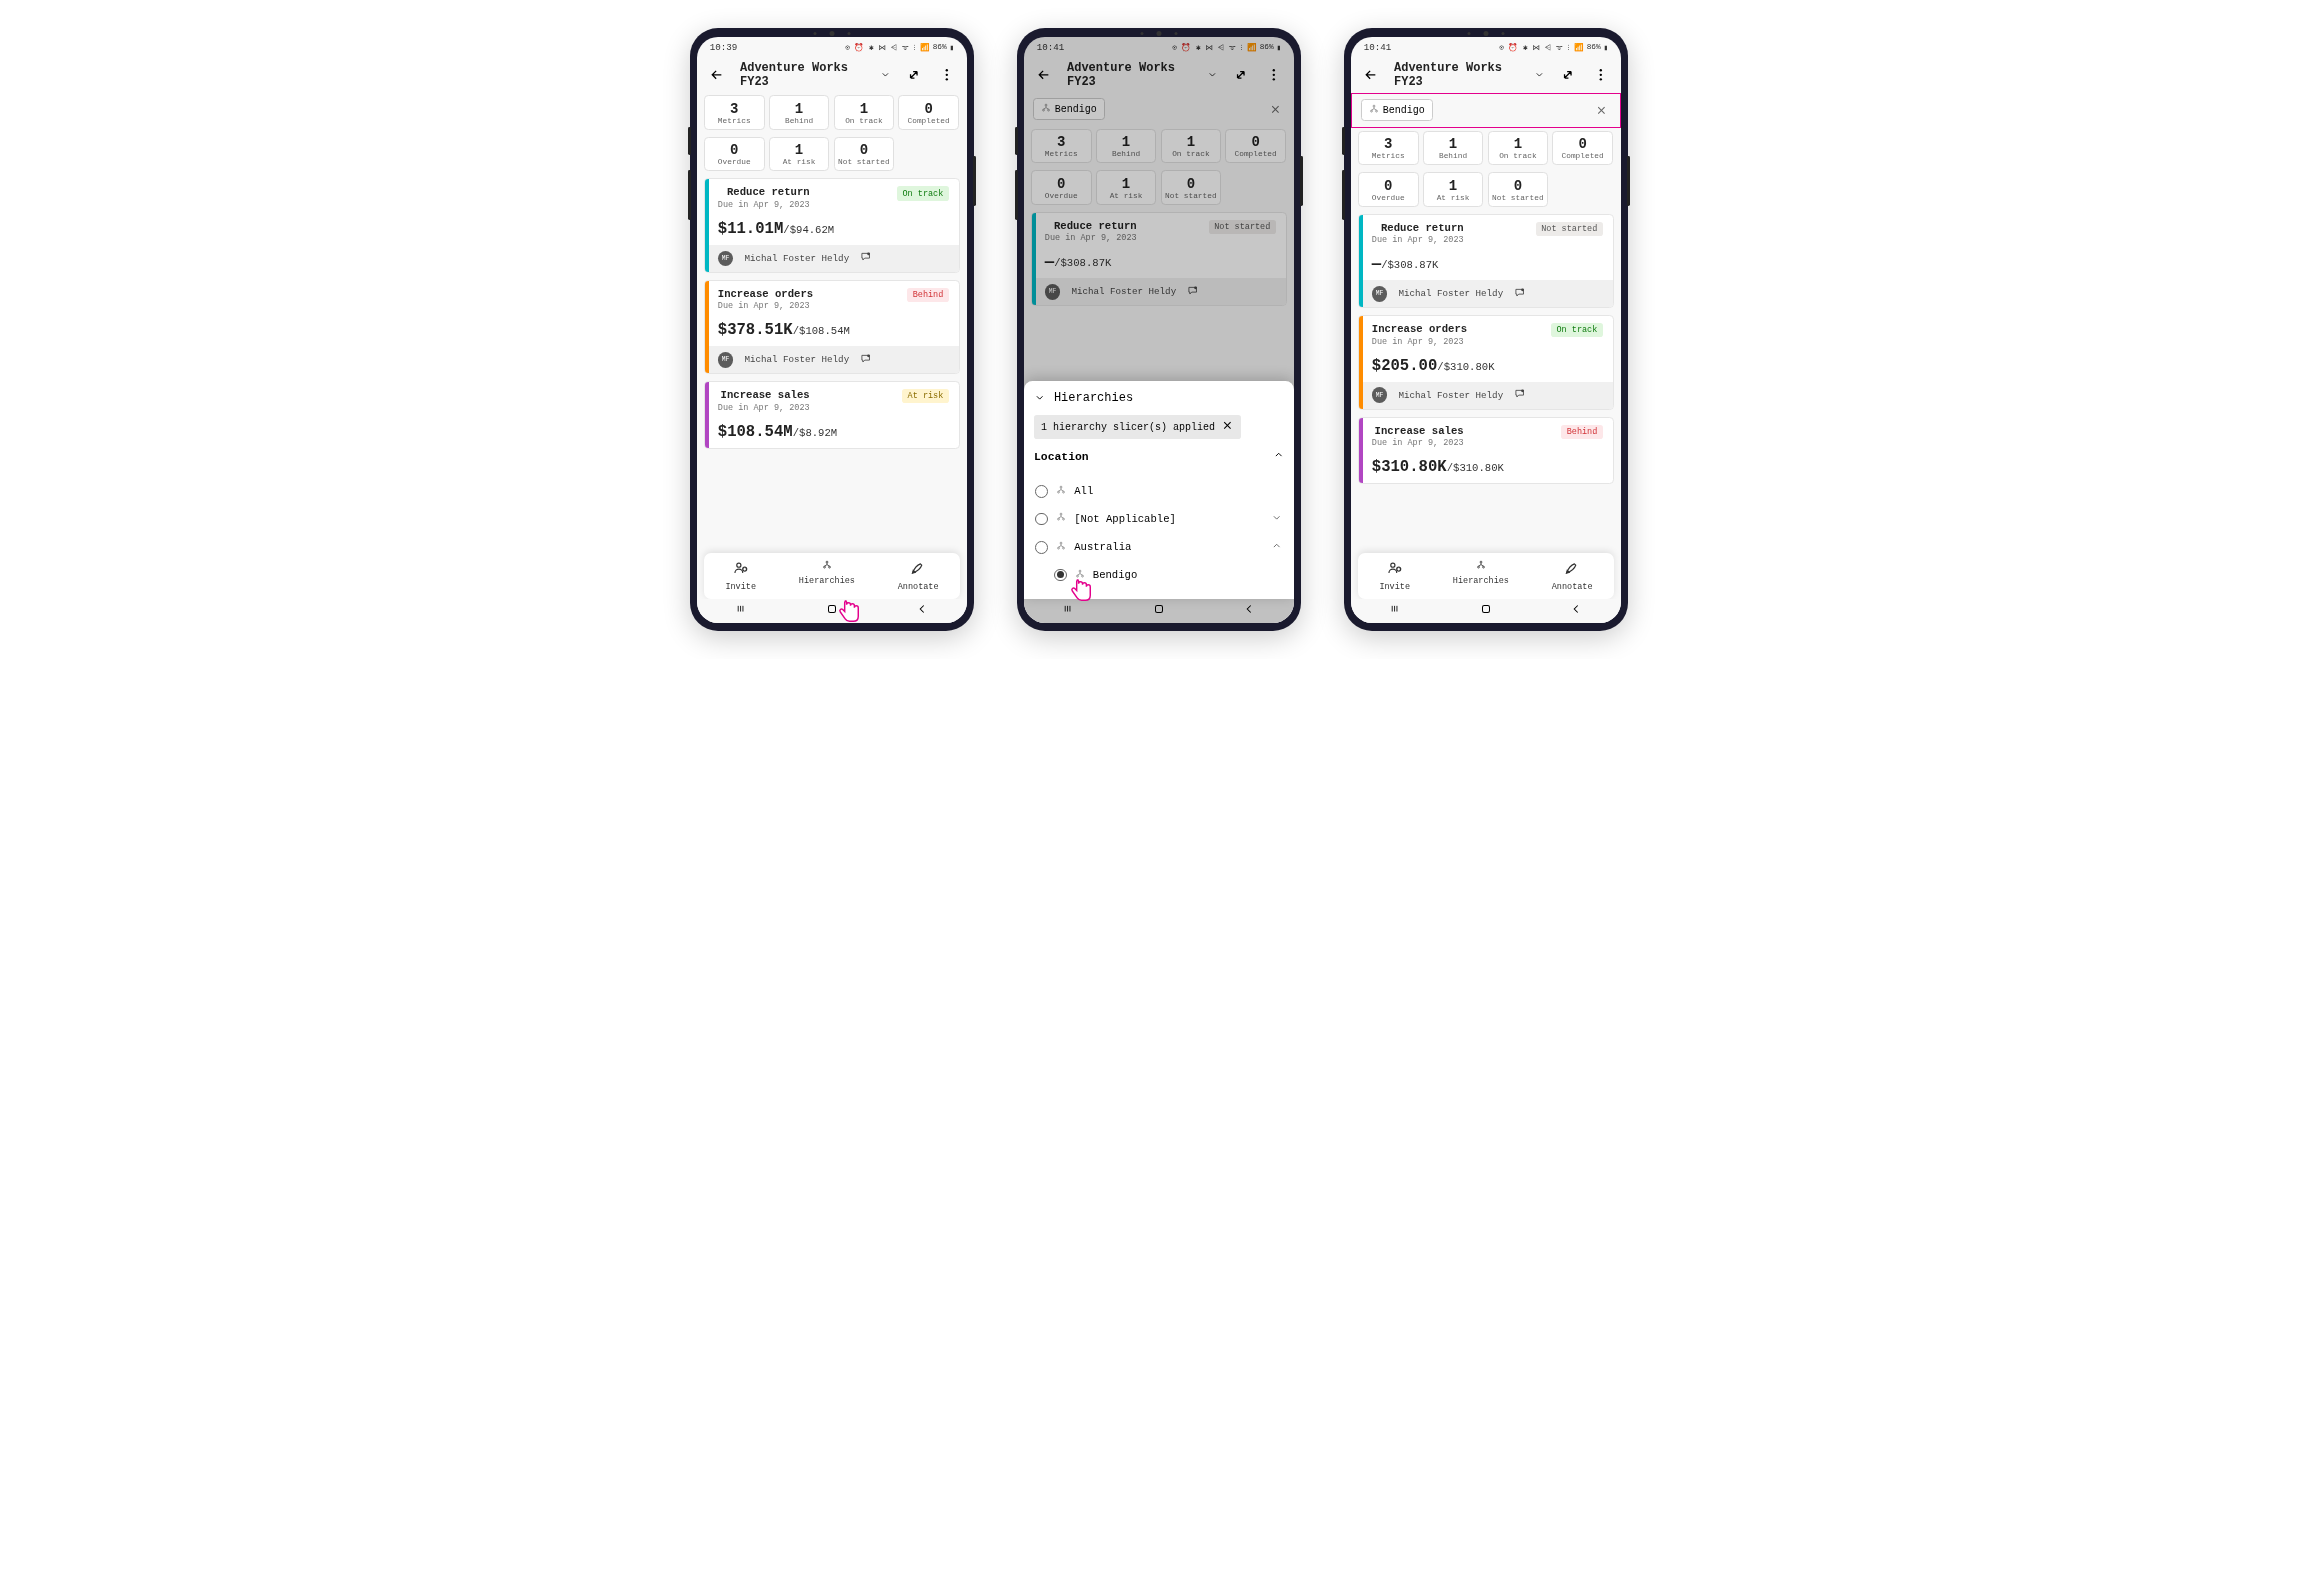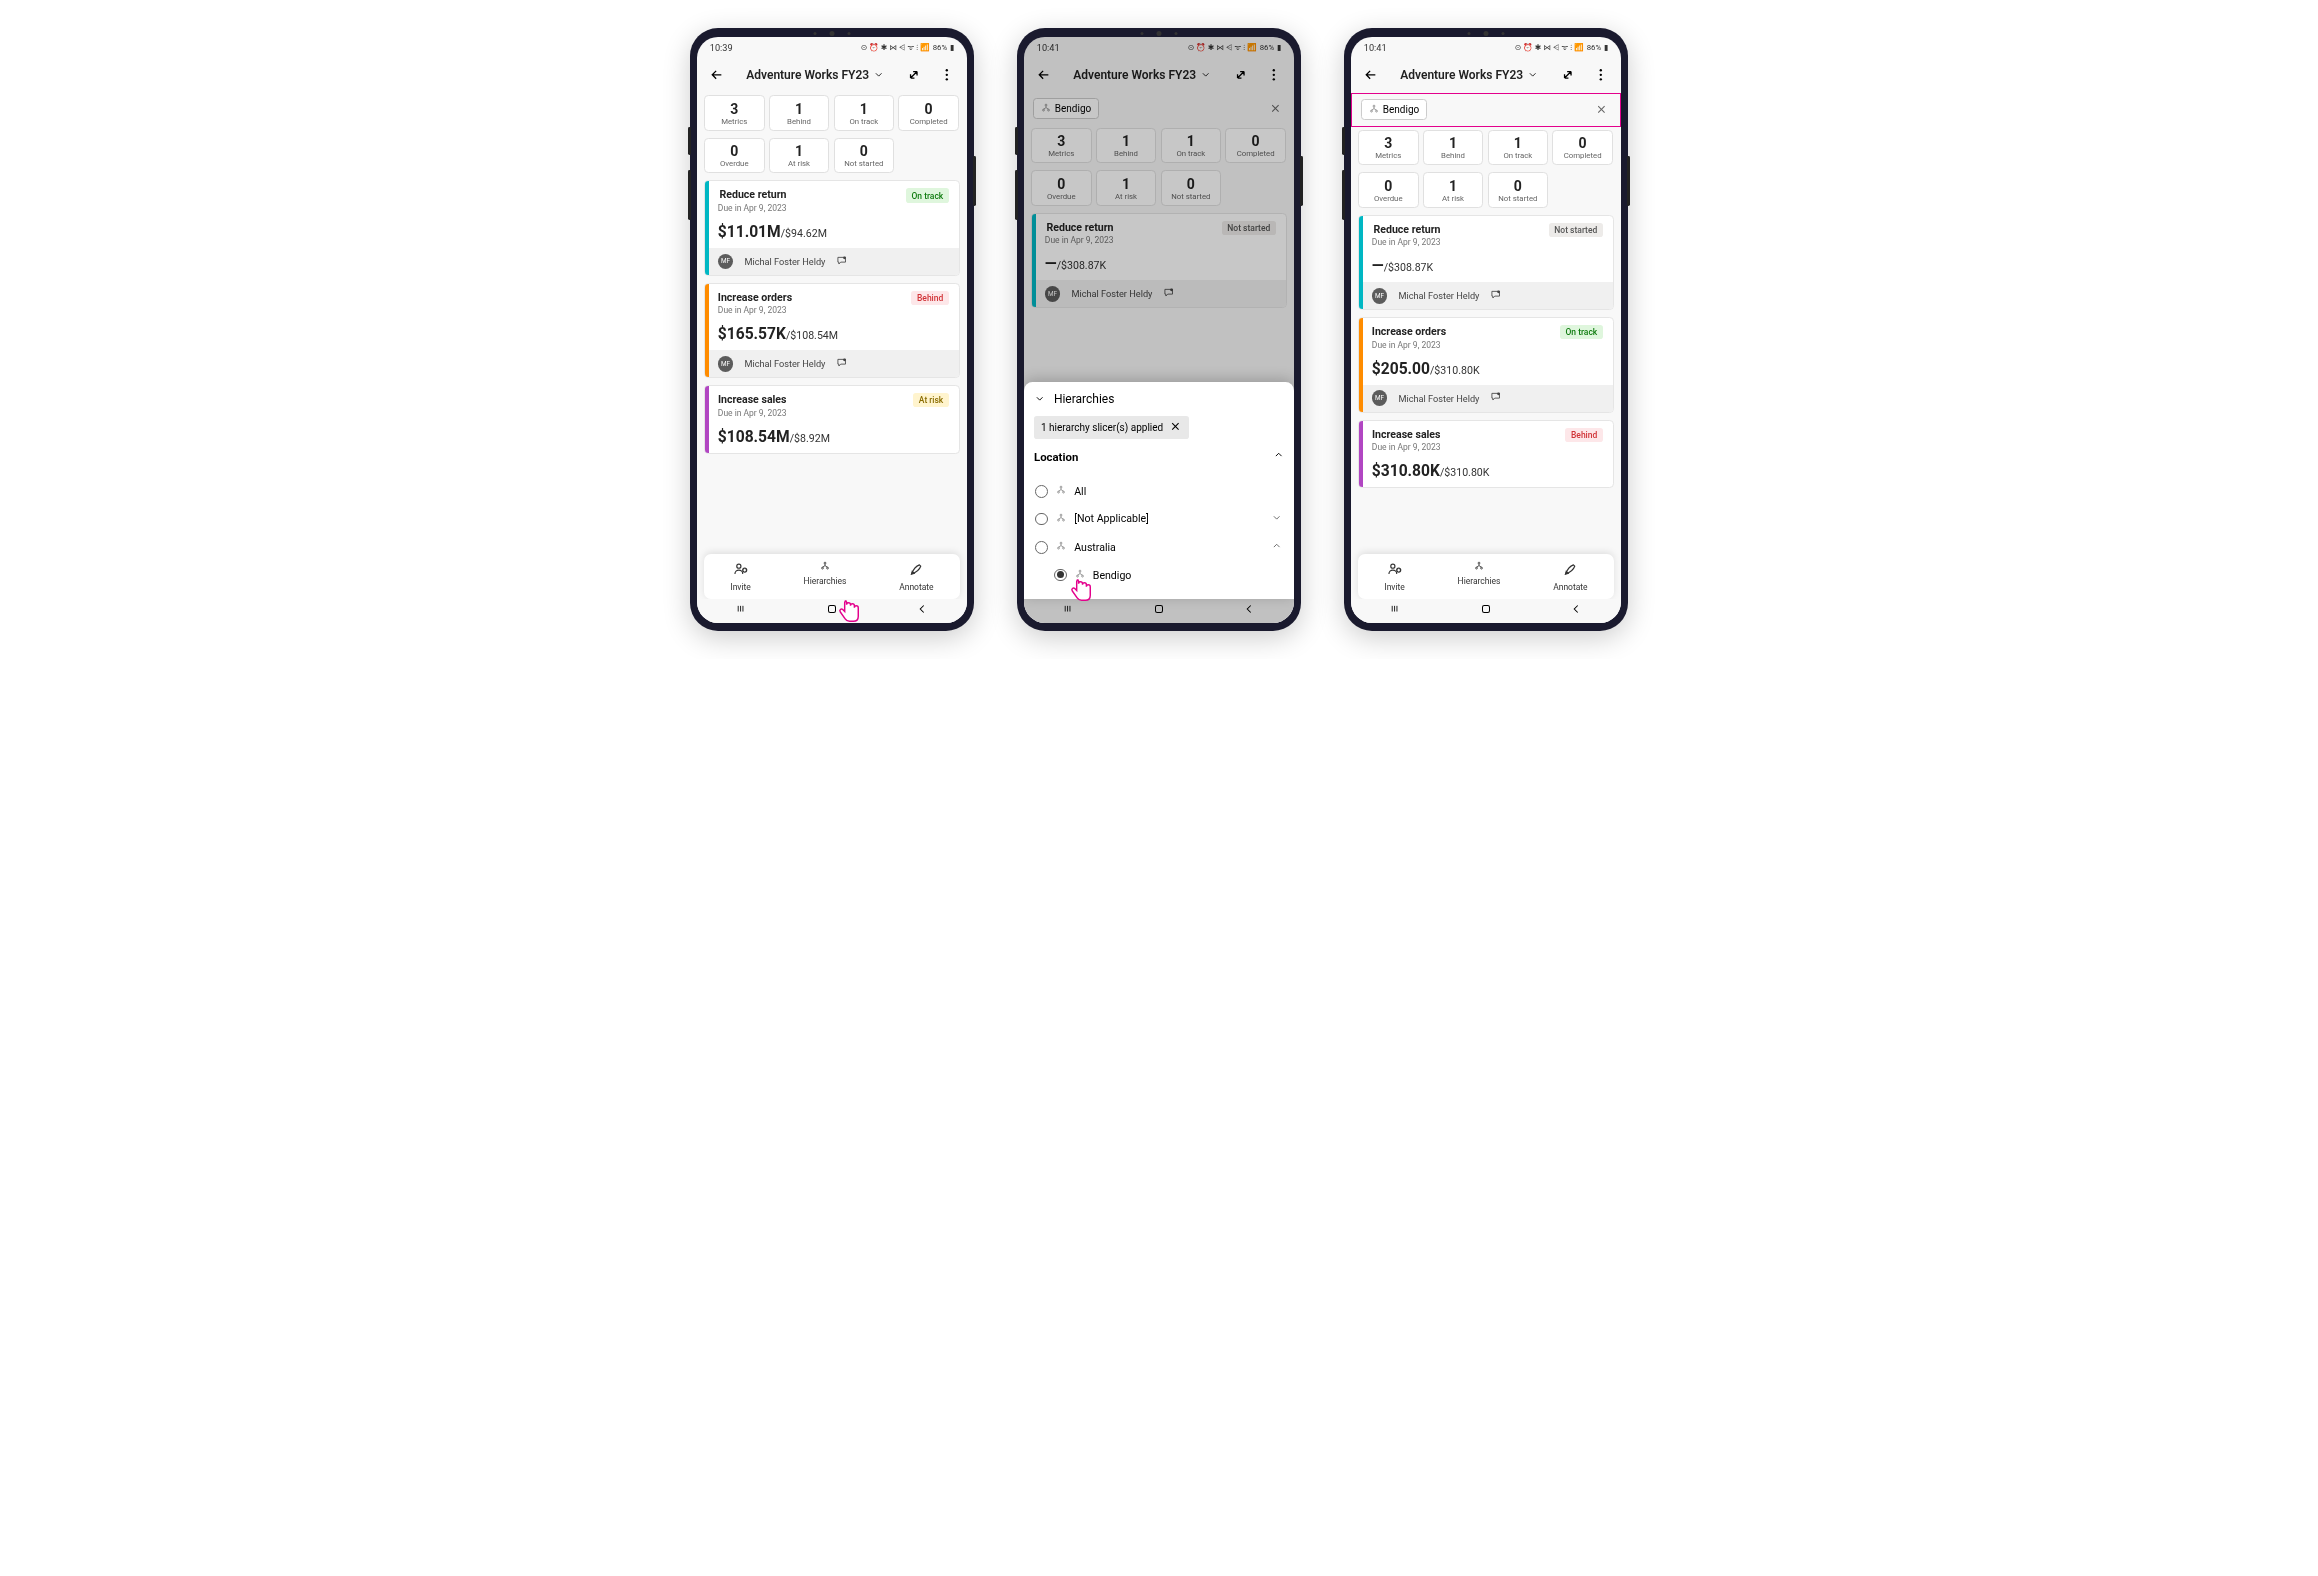--- a/index.html
+++ b/index.html
@@ -12,20 +12,21 @@
     padding: 28px;
   }
   .phone {
     width: 284px;
     height: 603px;
     background: #1a1a2e;
     border-radius: 28px;
     padding: 8.5px 7px;
     position: relative;
     box-shadow: 0 7px 28px rgba(0,0,0,0.2);
+    font-family: Liberation Mono, monospace;
   }
   .phone-inner {
     width: 100%;
     height: 100%;
     background: #f8f8f8;
     border-radius: 21px;
     overflow: hidden;
     position: relative;
     display: flex;
     flex-direction: column;
@@ -404,21 +405,21 @@
       <div class="metric-stripe stripe-orange"></div>
       <div class="metric-body">
         <div class="metric-head">
           <div>
             <div class="metric-title">Increase orders</div>
             <div class="metric-due">Due in Apr 9, 2023</div>
           </div>
           <div class="badge badge-behind">Behind</div>
         </div>
         <div class="metric-value">
-          <span>$165.57K</span><span class="denom">/$108.54M</span>
+          <span>$378.51K</span><span class="denom">/$108.54M</span>
         </div>
       </div>
       <div class="metric-footer">
         <div class="avatar">MF</div>
         <span>Michal Foster Heldy</span>
         <span><svg viewBox="0 0 24 24" width="11.4" height="11.4" fill="none" stroke="currentColor" stroke-width="1.8">
                 <path d="M4 5h16v10H10l-4 4v-4H4z"></path>
                 <circle cx="18" cy="6" r="3" fill="currentColor" stroke="none"></circle>
               </svg></span>
       </div>

